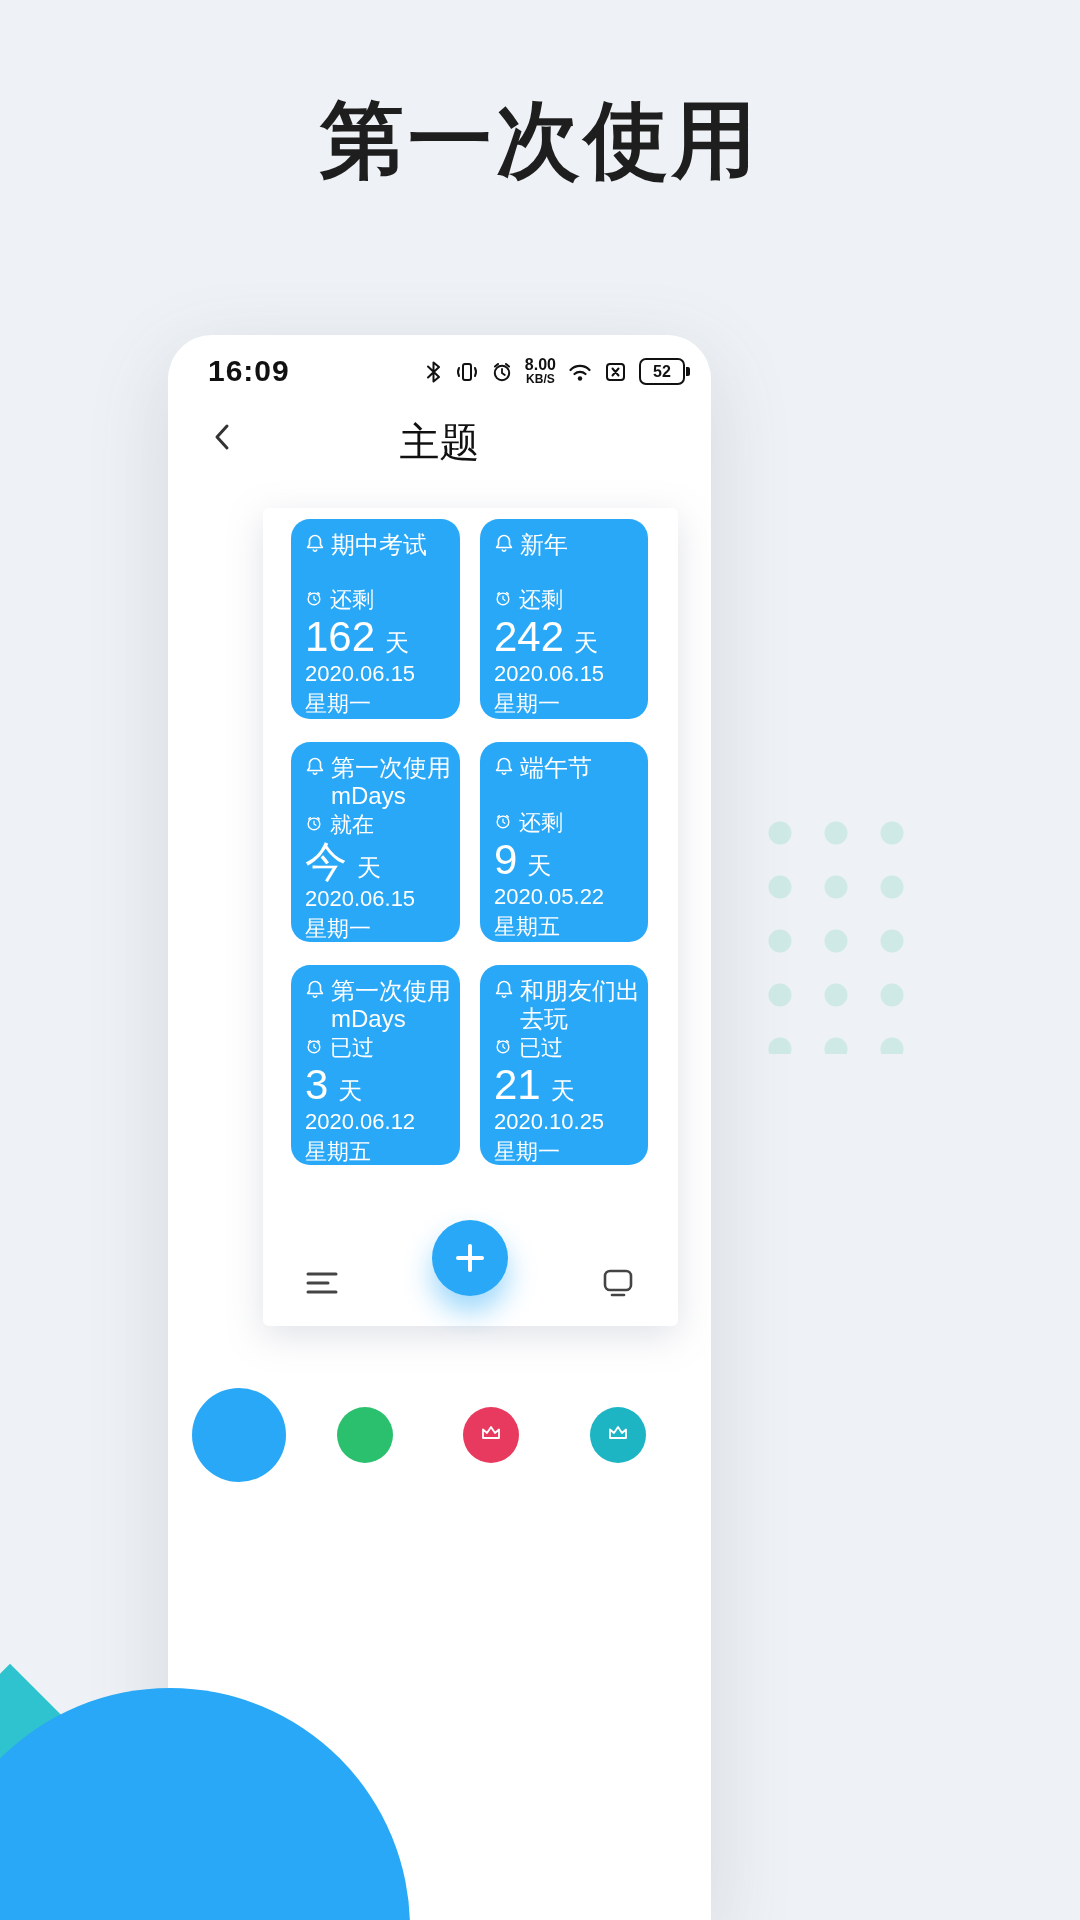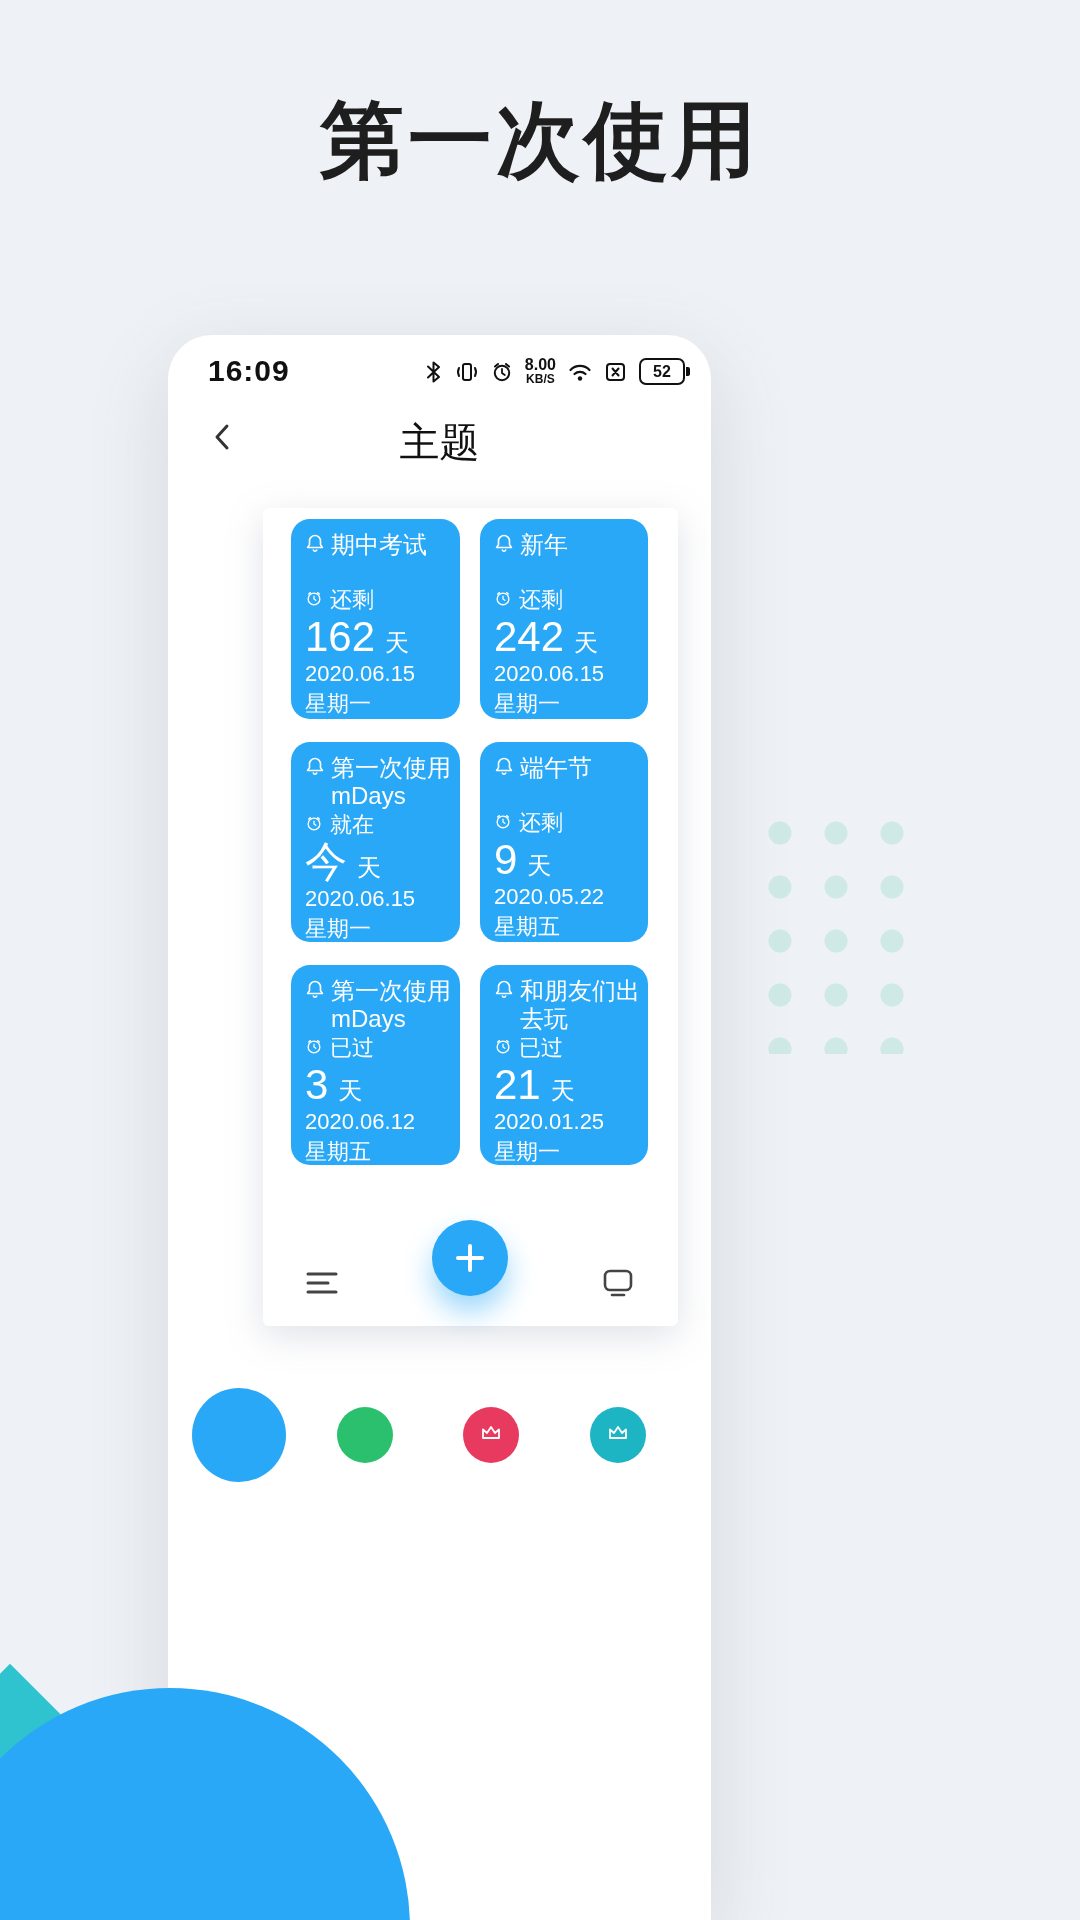--- a/index.html
+++ b/index.html
@@ -321,21 +321,21 @@
                   <circle cx="10" cy="11" r="6.5" fill="none" stroke="#fff" stroke-width="1.5"></circle>
                   <path d="M10 8v3l2 1.5" fill="none" stroke="#fff" stroke-width="1.4" stroke-linecap="round"></path>
                   <path d="M4 5.5L6 4M16 5.5L14 4" stroke="#fff" stroke-width="1.5" stroke-linecap="round"></path>
                 </svg></span>
             <span>已过</span>
           </div>
           <div class="vrow">
             <span class="value">21</span>
             <span class="unit">天</span>
           </div>
-          <div class="drow">2020.01.25</div>
+          <div class="drow">2020.10.25</div>
           <div class="wrow">星期一</div>
         </div>
 
       </div>
 
       <span class="menu-btn">
         <svg width="36" height="36" viewBox="0 0 36 36">
             <path d="M4 9h28M4 18h20M4 27h28" stroke="#444" stroke-width="3" stroke-linecap="round"></path>
           </svg>
       </span>

